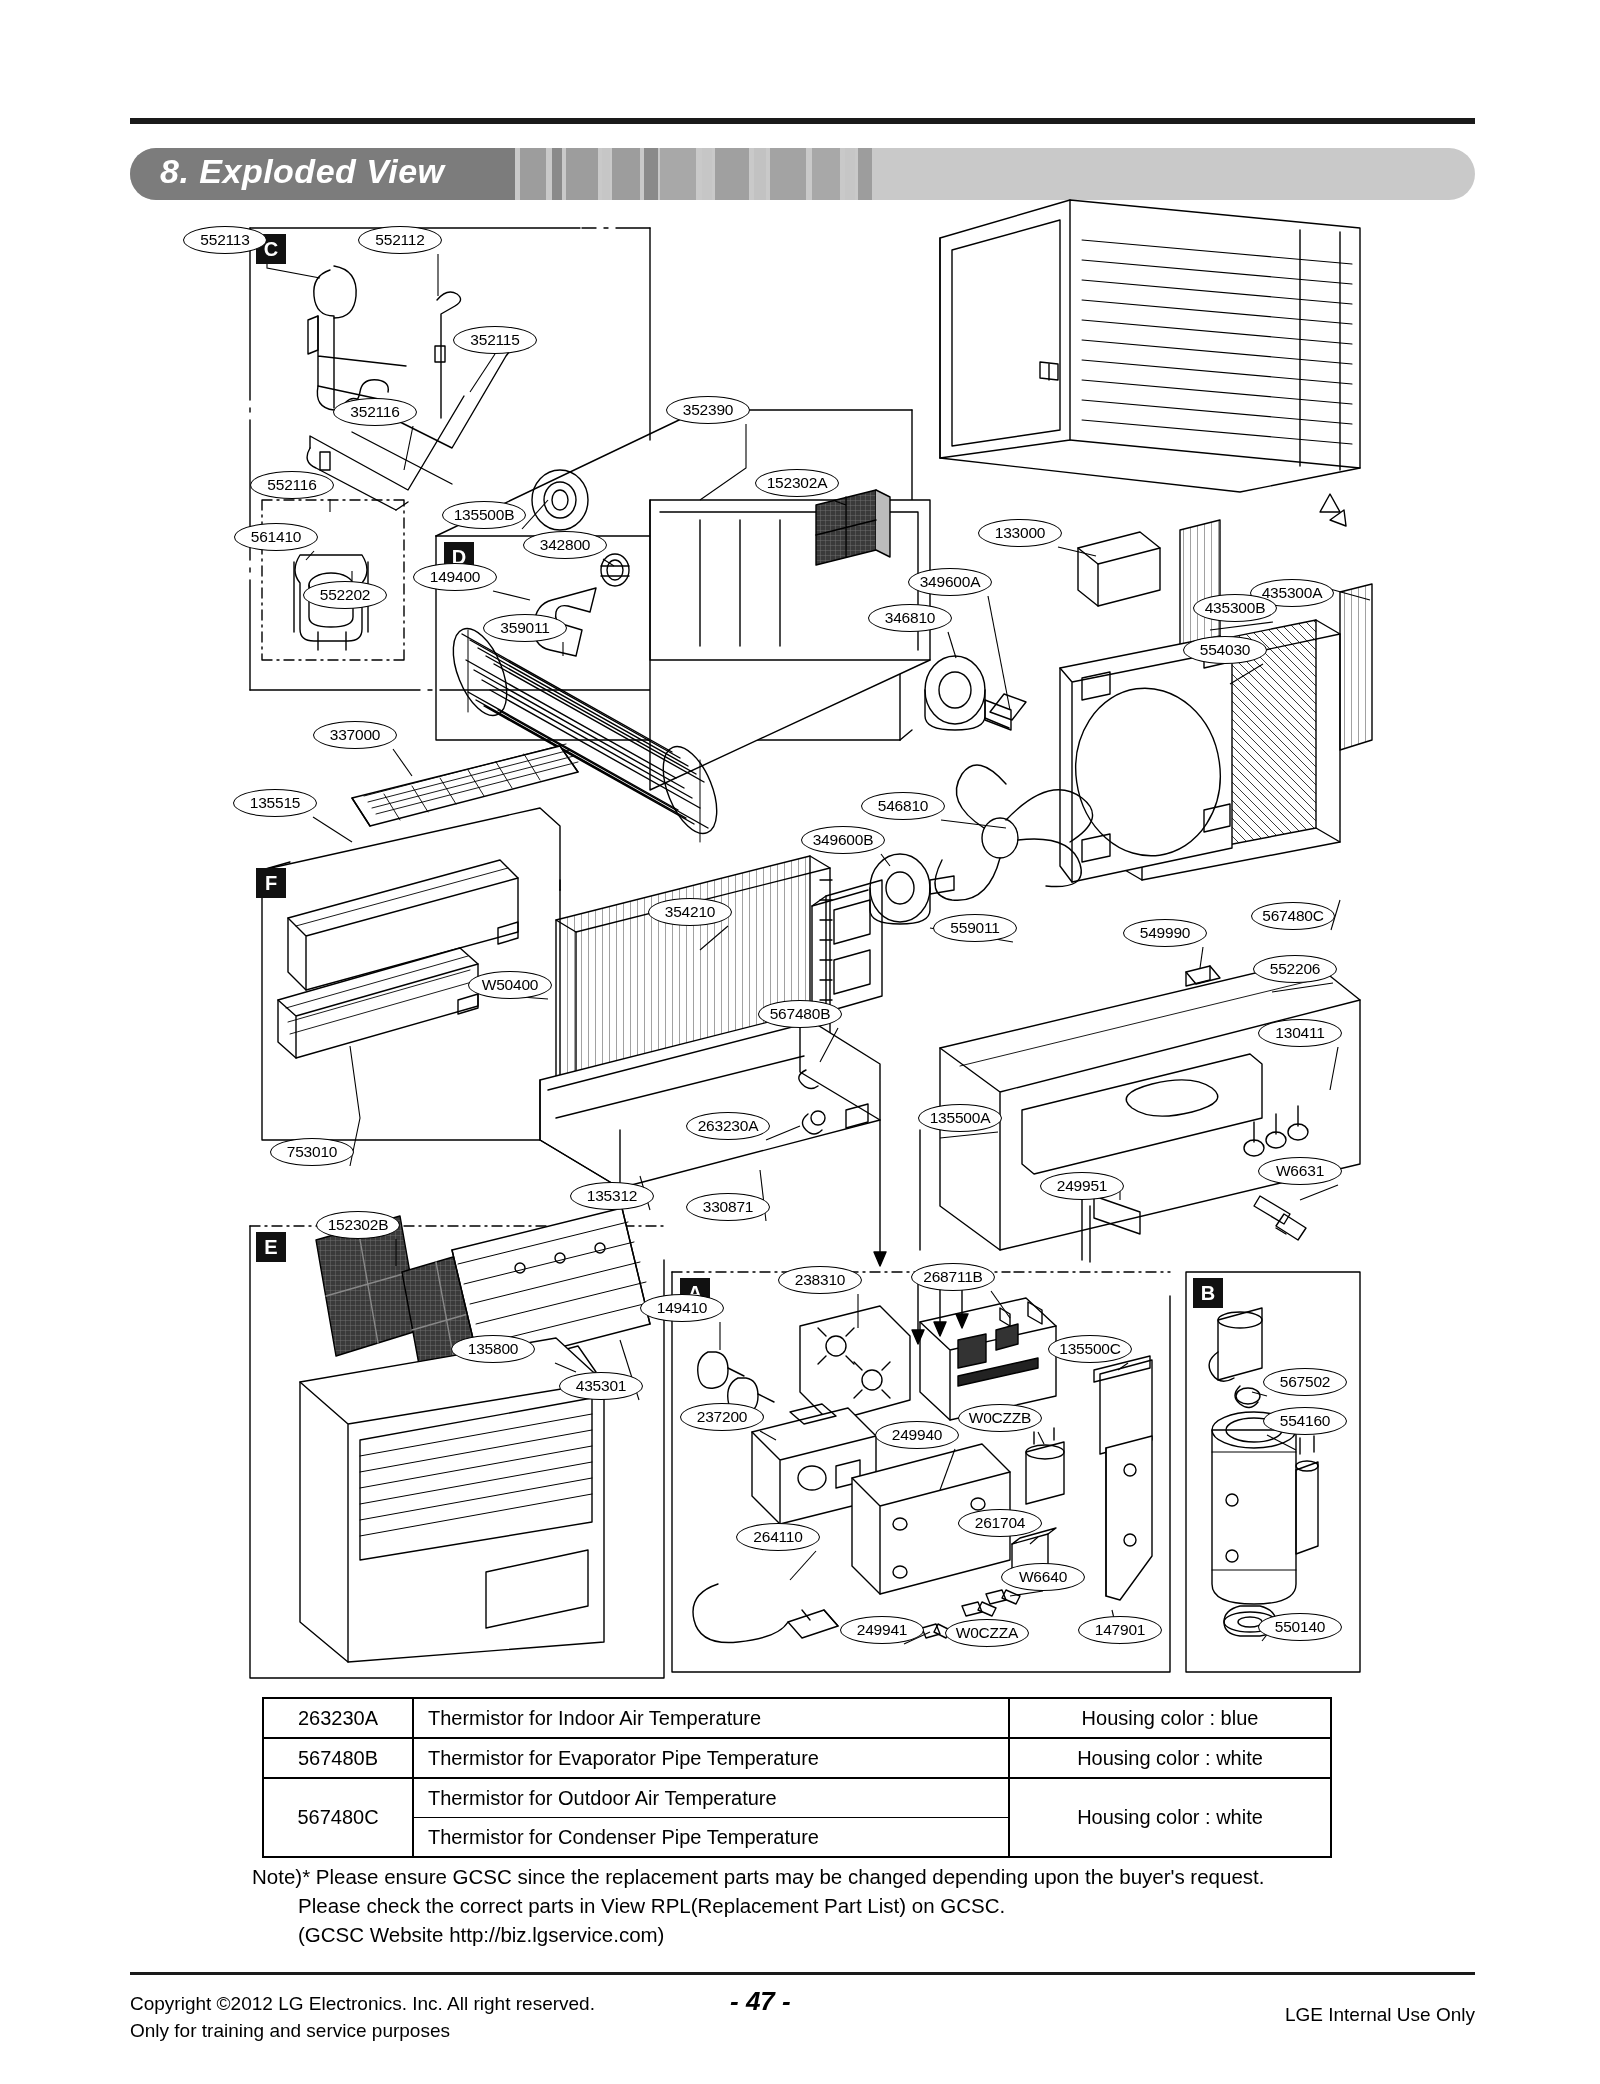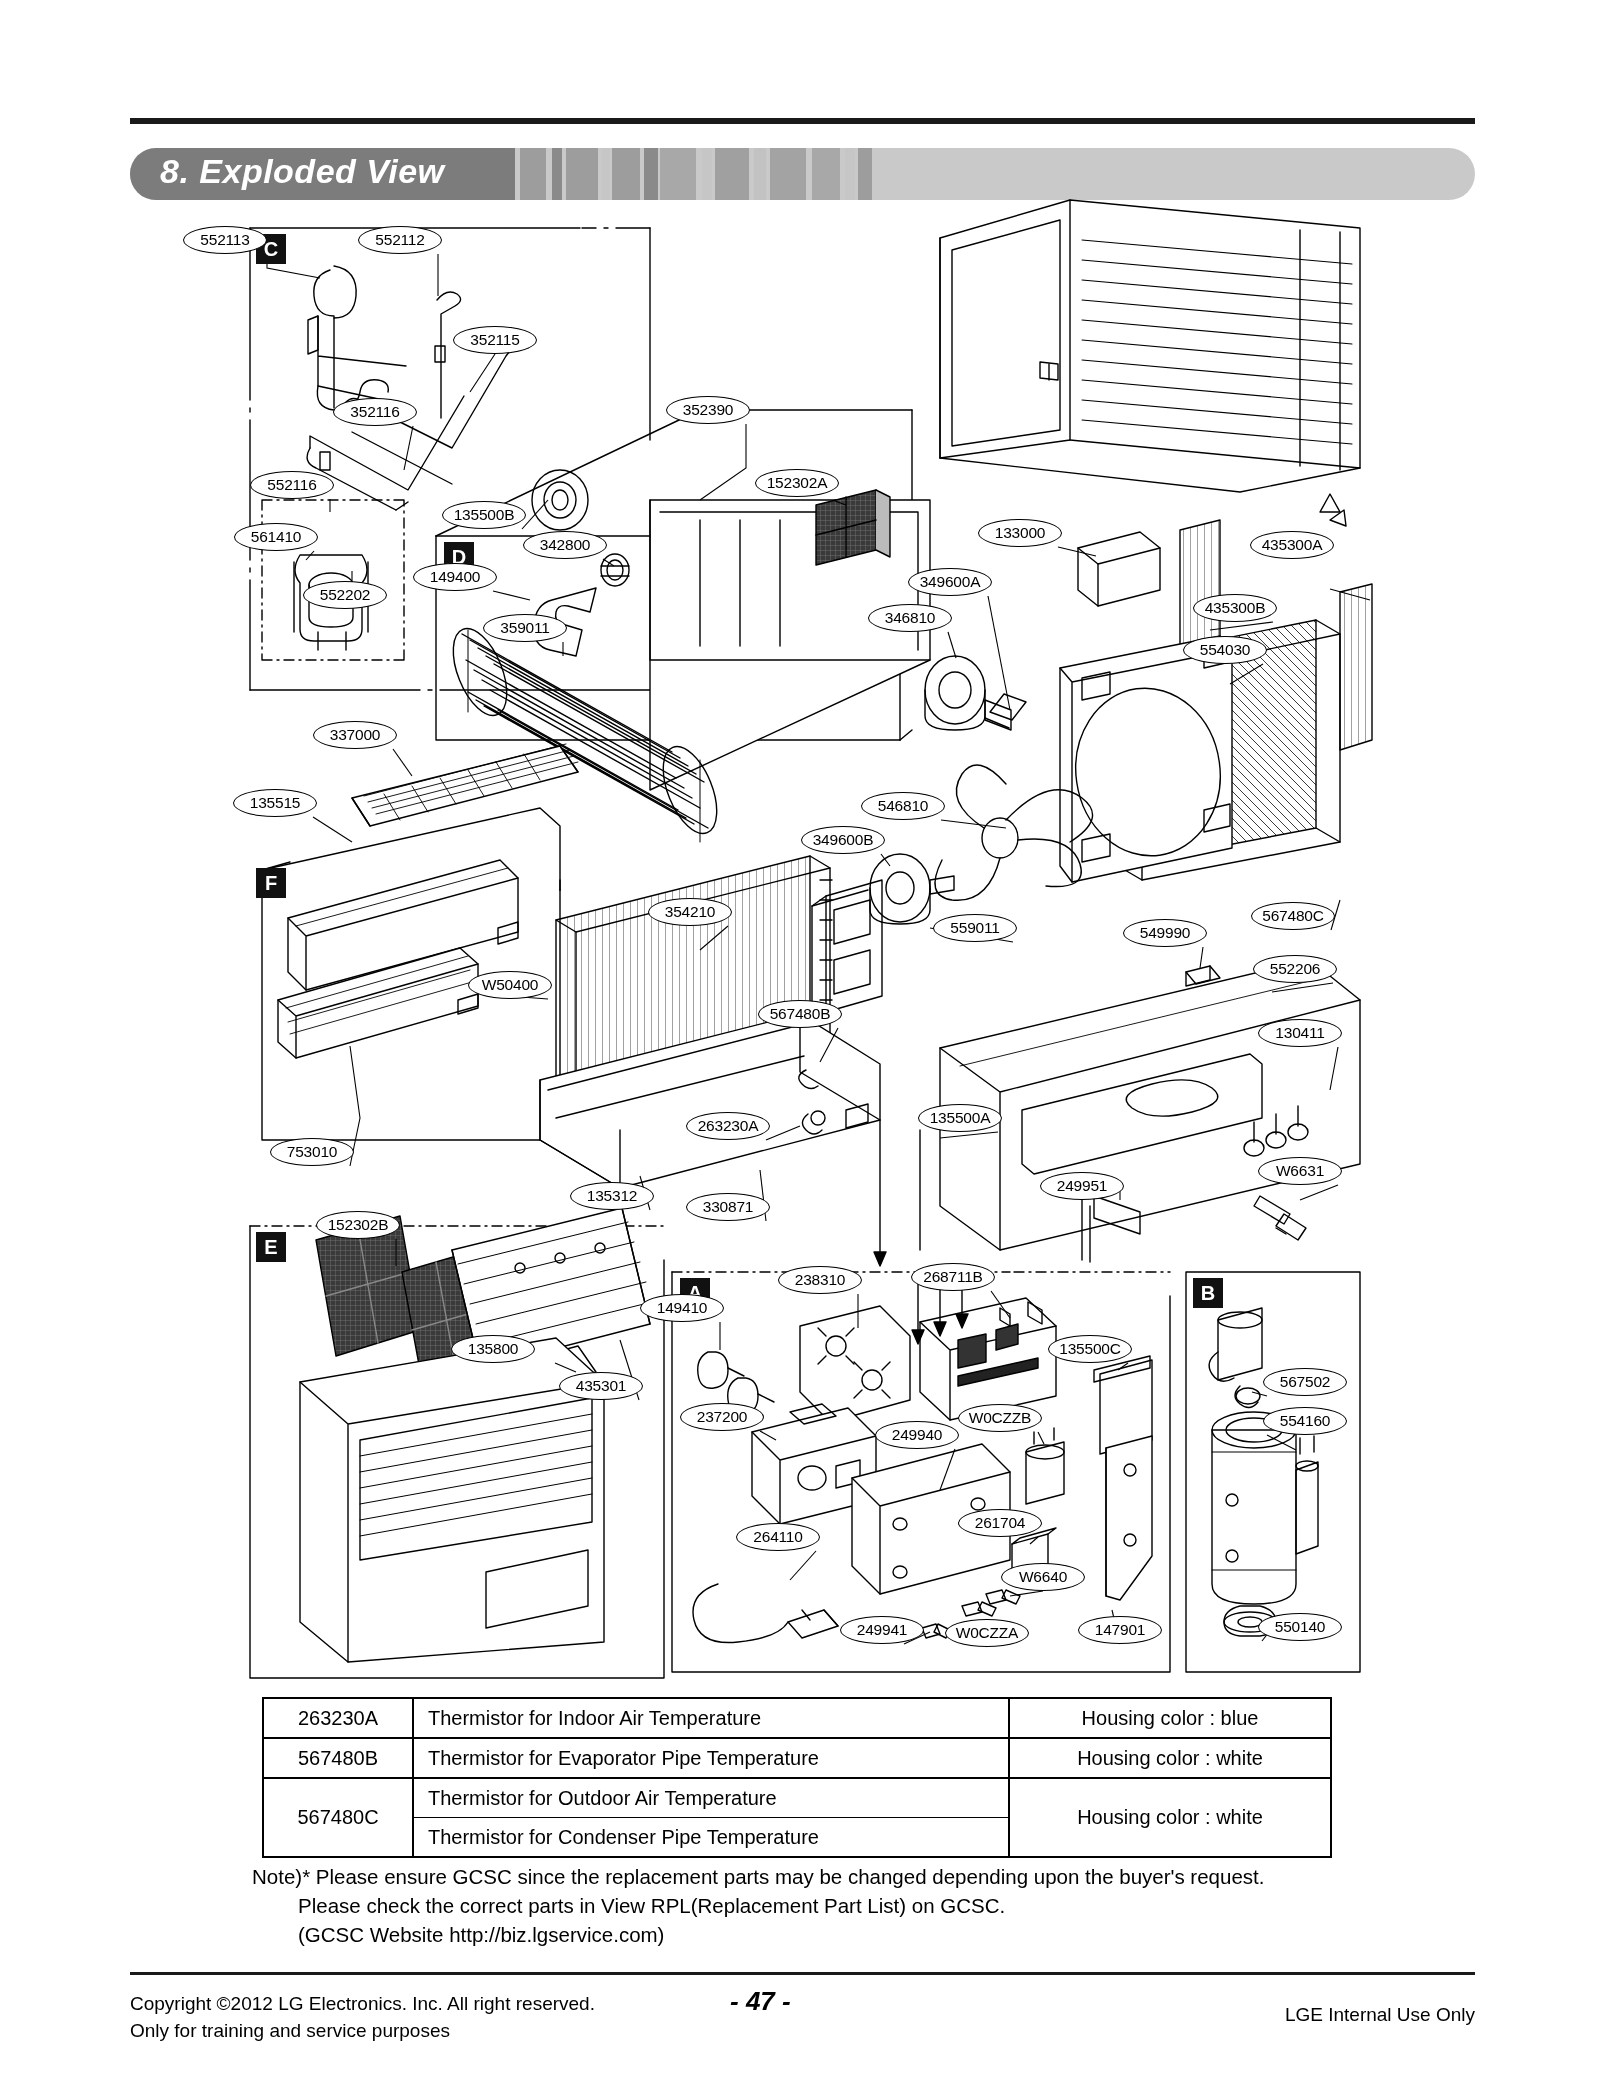--- a/index.html
+++ b/index.html
@@ -597,21 +597,21 @@
       <div class="callout w7" style="left: 303px; top: 543px; margin-top: 38px;">552202</div>
       <div class="callout w7" style="left: 666px; top: 396px;">352390</div>
       <div class="callout w7" style="left: 442px; top: 501px;">135500B</div>
       <div class="callout w7" style="left: 523px; top: 531px;">342800</div>
       <div class="callout w7" style="left: 413px; top: 563px;">149400</div>
       <div class="callout w7" style="left: 483px; top: 614px;">359011</div>
       <div class="callout w7" style="left: 755px; top: 469px;">152302A</div>
       <div class="callout w7" style="left: 978px; top: 519px;">133000</div>
       <div class="callout w7" style="left: 908px; top: 568px;">349600A</div>
       <div class="callout w7" style="left: 868px; top: 604px;">346810</div>
-      <div class="callout w7" style="left: 1250px; top: 531px; text-align: right;">435300A</div>
+      <div class="callout w7" style="left: 1250px; top: 579px; text-align: right;">435300A</div>
       <div class="callout w7" style="left: 1193px; top: 594px;">435300B</div>
       <div class="callout w7" style="left: 1183px; top: 636px;">554030</div>
       <div class="callout w7" style="left: 313px; top: 721px;">337000</div>
       <div class="callout w7" style="left: 233px; top: 789px;">135515</div>
       <div class="callout w7" style="left: 861px; top: 792px;">546810</div>
       <div class="callout w7" style="left: 801px; top: 826px;">349600B</div>
       <div class="callout w7" style="left: 648px; top: 898px;">354210</div>
       <div class="callout w7" style="left: 933px; top: 914px;">559011</div>
       <div class="callout w7" style="left: 1251px; top: 902px;">567480C</div>
       <div class="callout w7" style="left: 1123px; top: 919px;">549990</div>

